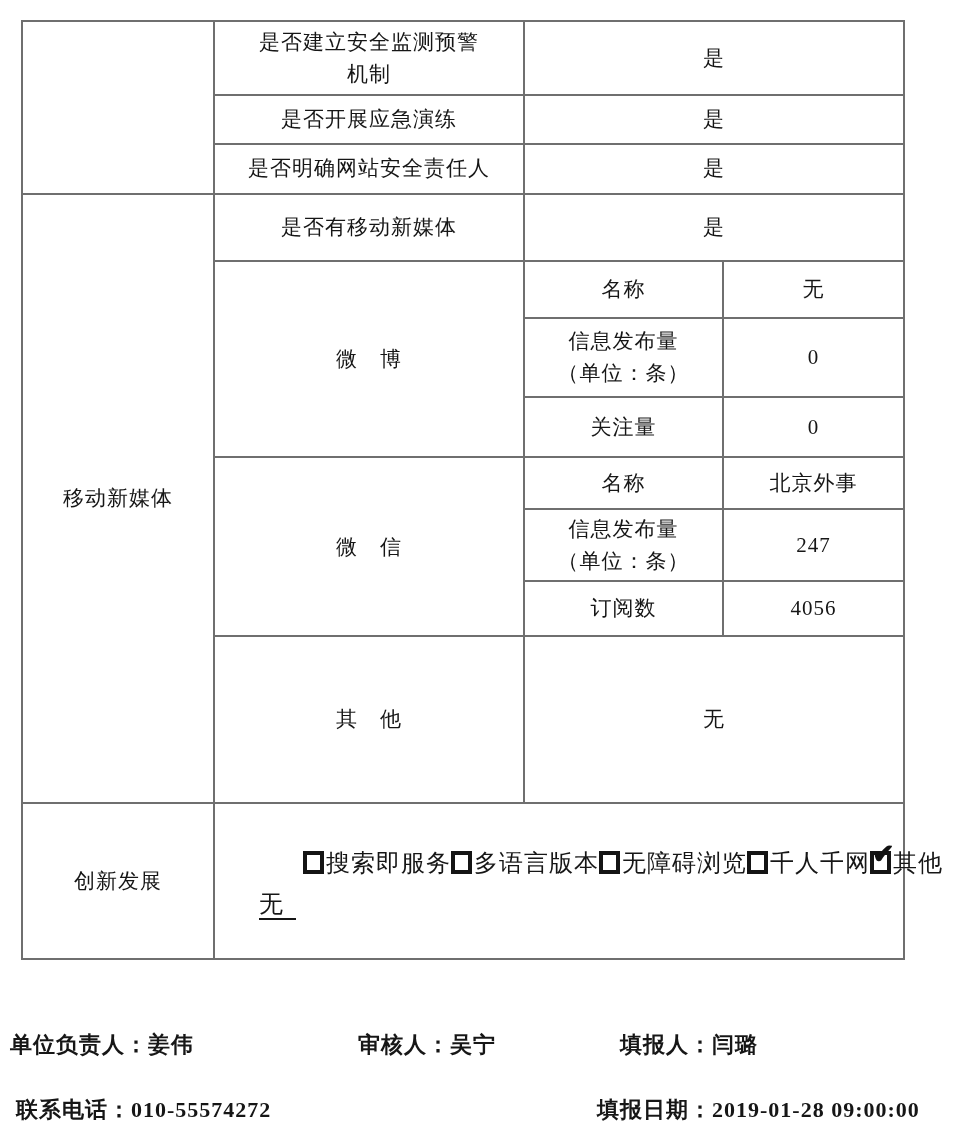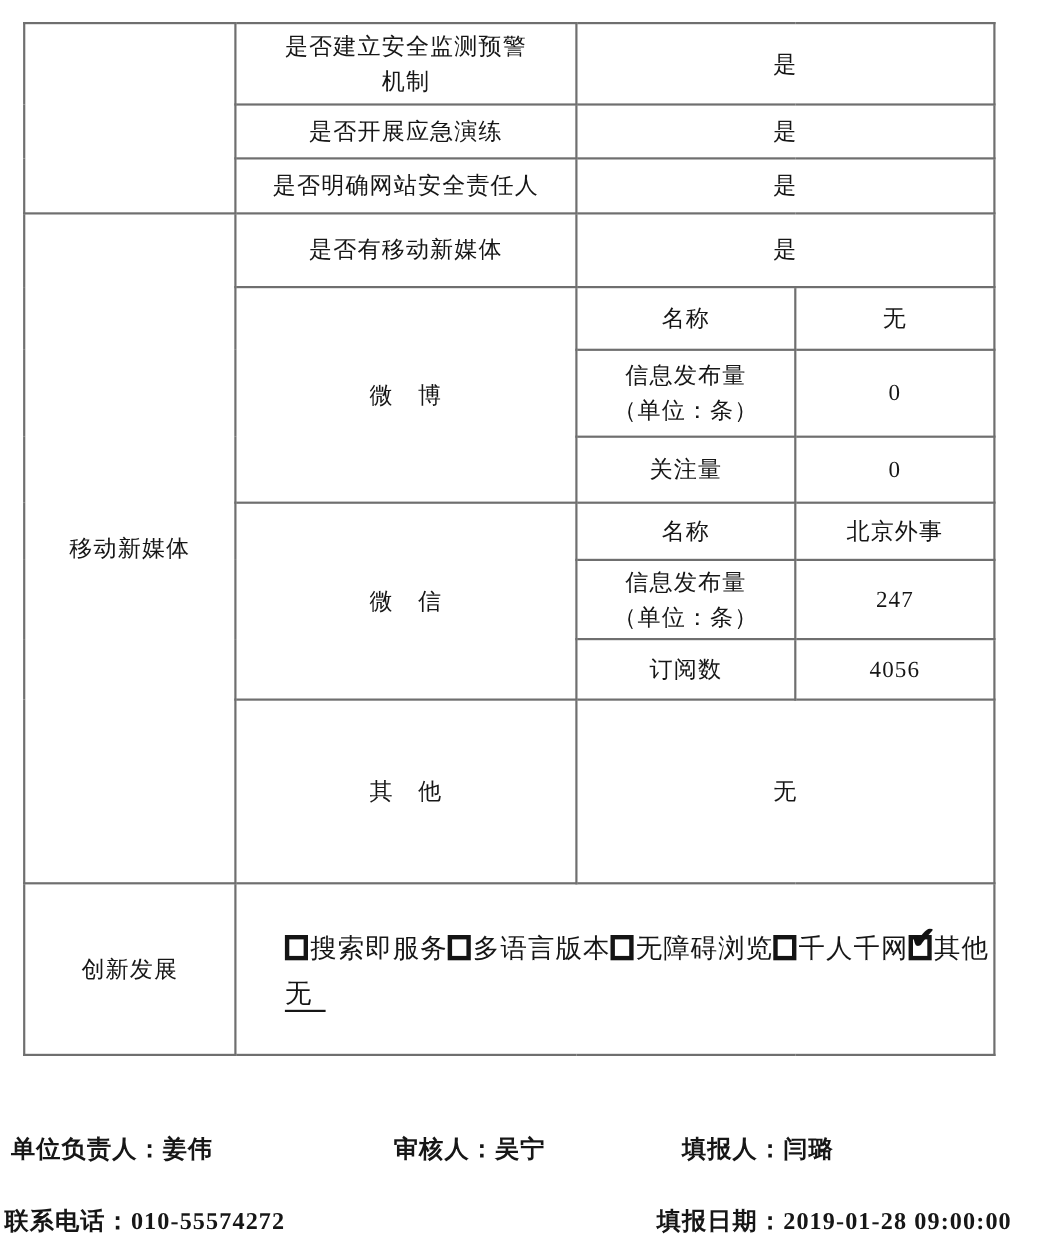--- a/index.html
+++ b/index.html
@@ -26,21 +26,21 @@
     padding: 2px 6px;
     background: #ffffff;
   }
   .preline { white-space: pre-line; }
 
   
   td.innov-cell {
     text-align: left; padding-left: 44px; padding-right: 10px;
     vertical-align: middle;
   }
-  .cb-line { font-size: 24px; letter-spacing: 1px; line-height: 44px; white-space: nowrap; }
+  .cb-line { font-size: 24px; letter-spacing: 1px; line-height: 44px; white-space: nowrap; margin-left: 44px; }
   .cb-item { white-space: nowrap; }
   .cb {
     display: inline-block; width: 21px; height: 23px;
     border: 4px solid #141414; background: #fff;
     vertical-align: -3px; margin-right: 2px;
     position: relative;
   }
   .cb.checked::after {
     content: "✔";
     position: absolute; left: -2px; top: -14px;
@@ -48,21 +48,21 @@
     line-height: 1;
   }
   .cb-other { font-size: 24px; margin-top: 2px; line-height: 34px; }
   .cb-other .fill { border-bottom: 2px solid #161616; padding-right: 12px; display: inline-block; line-height: 28px; }
 
   
   .sig { position: absolute; font-weight: bold; font-size: 22px; letter-spacing: 1px; white-space: nowrap; }
   .sig-responsible { left: 10px;  top: 1030px; }
   .sig-reviewer    { left: 358px; top: 1030px; }
   .sig-filler      { left: 620px; top: 1030px; }
-  .sig-phone       { left: 4px;  top: 1095px; }
+  .sig-phone       { left: 16px;  top: 1095px; }
   .sig-date        { left: 597px; top: 1095px; }
 </style>
 </head>
 <body>
 
 <table class="report-table">
   <colgroup>
     <col style="width:192px">
       <col style="width:310px">
       <col style="width:199px">

